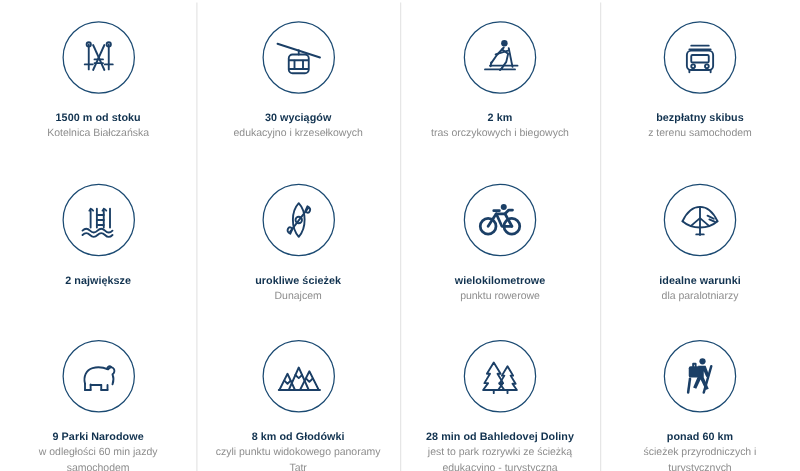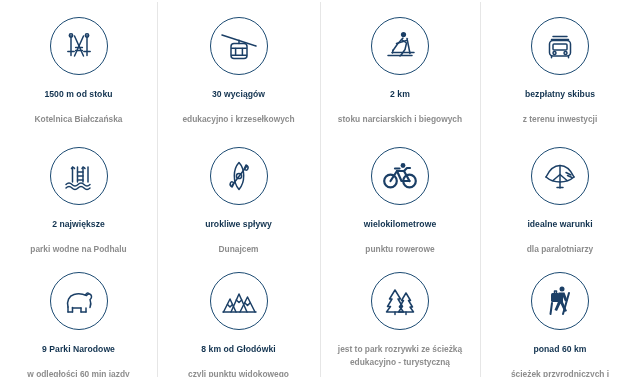--- a/index.html
+++ b/index.html
@@ -81,23 +81,23 @@
   .title {
     margin-top: 14px;
     font-size: 8.6px;
     font-weight: bold;
     color: #11324f;
     line-height: 11px;
     letter-spacing: 0.05px;
     white-space: nowrap;
   }
   .subtitle {
-    margin-top: 13px;
+    margin-top: 0;
     font-size: 8.4px;
-    font-weight: bold;
+    font-weight: normal;
     color: #8d8d8d;
     line-height: 13px;
     max-width: 138px;
   }
 </style>
 </head>
 <body>
 
 <div class="grid">
 
@@ -148,71 +148,70 @@
         <path d="M21.5 13.5 L26.5 17 L25 23.5 L21.5 28.5"></path>
         <path d="M27 12.5 L30 27.5"></path>
         <path d="M16.5 17.5 L26.5 14.5"></path>
         <path d="M8 29.5 L32 29.5"></path>
         <path d="M12 26.5 L34 26.5"></path>
         <path d="M13 24 L12.5 27"></path>
         <path d="M21.5 28.5 L20 30"></path>
       </svg>
     </div>
     <div class="title">2 km</div>
-    <div class="subtitle">stoku narciarskich i biegowych</div>
+    <div class="subtitle">tras orczykowych i biegowych</div>
   </div>
 
   <div class="cell">
     <div class="badge">
       <svg viewBox="0 0 40 40">
         <path d="M13 10.5 h14"></path>
         <path d="M11.5 13.5 h17"></path>
         <rect x="9.5" y="14.5" width="21" height="15.5" rx="3.5"></rect>
         <rect x="13" y="18" width="14" height="6" rx="1"></rect>
         <circle cx="14.5" cy="27" r="1.5"></circle>
         <circle cx="25.5" cy="27" r="1.5"></circle>
         <path d="M11.5 30 v1.8"></path>
         <path d="M28.5 30 v1.8"></path>
       </svg>
     </div>
     <div class="title">bezpłatny skibus</div>
-    <div class="subtitle">z terenu inwestycji</div>
+    <div class="subtitle">z terenu samochodem</div>
   </div>
 
   <div class="cell row2-cell">
     <div class="badge">
       <svg viewBox="0 0 40 40">
         <path d="M13.5 11 v15"></path>
         <path d="M18.5 11 v15"></path>
         <path d="M24 11 v15"></path>
         <path d="M29 11 v15"></path>
         <path d="M12.5 12.5 q1.5 -2.5 3 0"></path>
         <path d="M23 12.5 q1.5 -2.5 3 0"></path>
         <path d="M18.5 16 h5.5"></path>
         <path d="M18.5 20 h5.5"></path>
         <path d="M18.5 24 h5.5"></path>
         <path d="M7 28.5 q3 -3 6 0 q3 3 6 0 q3 -3 6 0 q3 3 6 0"></path>
         <path d="M7 32 q3 -3 6 0 q3 3 6 0 q3 -3 6 0 q3 3 6 0"></path>
       </svg>
     </div>
     <div class="title">2 największe</div>
-    <div class="subtitle">parki wodne na Podhalu</div>
   </div>
 
   <div class="cell row2-cell">
     <div class="badge">
       <svg viewBox="0 0 40 40">
         <path d="M20 6.5 C26 13 26.5 26 20 33.5 C13.5 26 14 13 20 6.5 Z"></path>
         <path d="M27.5 10.5 L13 29.5"></path>
         <path d="M27 9 q3 1.5 1.8 4 q-1.2 2.4 -3.6 -0.1 Z"></path>
         <path d="M13.2 31 q-3 -1.5 -1.8 -4 q1.2 -2.4 3.6 0.1 Z"></path>
         <circle cx="20" cy="20" r="2.6"></circle>
       </svg>
     </div>
-    <div class="title">urokliwe spływy</div>
+    <div class="title">urokliwe ścieżek</div>
     <div class="subtitle">Dunajcem</div>
   </div>
 
   <div class="cell row2-cell">
     <div class="badge">
       <svg viewBox="0 0 40 40">
         <circle cx="10.5" cy="25" r="6.3" style="stroke-width:2.2"></circle>
         <circle cx="29.5" cy="25" r="6.3" style="stroke-width:2.2"></circle>
         <circle class="filled" cx="23" cy="9.5" r="2.4"></circle>
         <path d="M10.5 25 L17 15 L24 15 L29.5 25" style="stroke-width:2.2"></path>
@@ -278,20 +277,21 @@
 
   <div class="cell row3-cell">
     <div class="badge">
       <svg viewBox="0 0 40 40">
         <path d="M15 9 L9.5 18 L12 18 L7.5 25.5 L10.5 25.5 L6.5 31 L23.5 31 L19.5 25.5 L22.5 25.5 L18 18 L20.5 18 Z"></path>
         <path d="M26 12 L21.5 19.5 L23.5 19.5 L19.5 26 L22 26 L18.5 31 L33.5 31 L30 26 L32.5 26 L28.5 19.5 L30.5 19.5 Z"></path>
         <path d="M15 31 v2.5"></path>
         <path d="M26 31 v2.5"></path>
       </svg>
     </div>
+    <div class="title">28 min od Bahledovej Doliny</div>
     <div class="subtitle">jest to park rozrywki ze ścieżką edukacyjno - turystyczną</div>
   </div>
 
   <div class="cell row3-cell">
     <div class="badge">
       <svg viewBox="0 0 40 40">
         <circle class="filled" cx="22" cy="8" r="2.5"></circle>
         <path class="filled" d="M20.5 11.5 h4 l3 8 l-2.5 1 l-2 -4.5 l0 5 l4 9 l-2.5 1 l-4 -8.5 l-3.5 7.5 l-2.5 -1 l4 -9.5 l0 -8 Z"></path>
         <path class="filled" d="M12.5 12 h5.5 q1.5 0 1.5 1.5 v6 q0 1.5 -1.5 1.5 h-5.5 q-1.5 0 -1.5 -1.5 v-6 q0 -1.5 1.5 -1.5 Z"></path>
         <path d="M14.5 12 v-2 h2 v2"></path>

